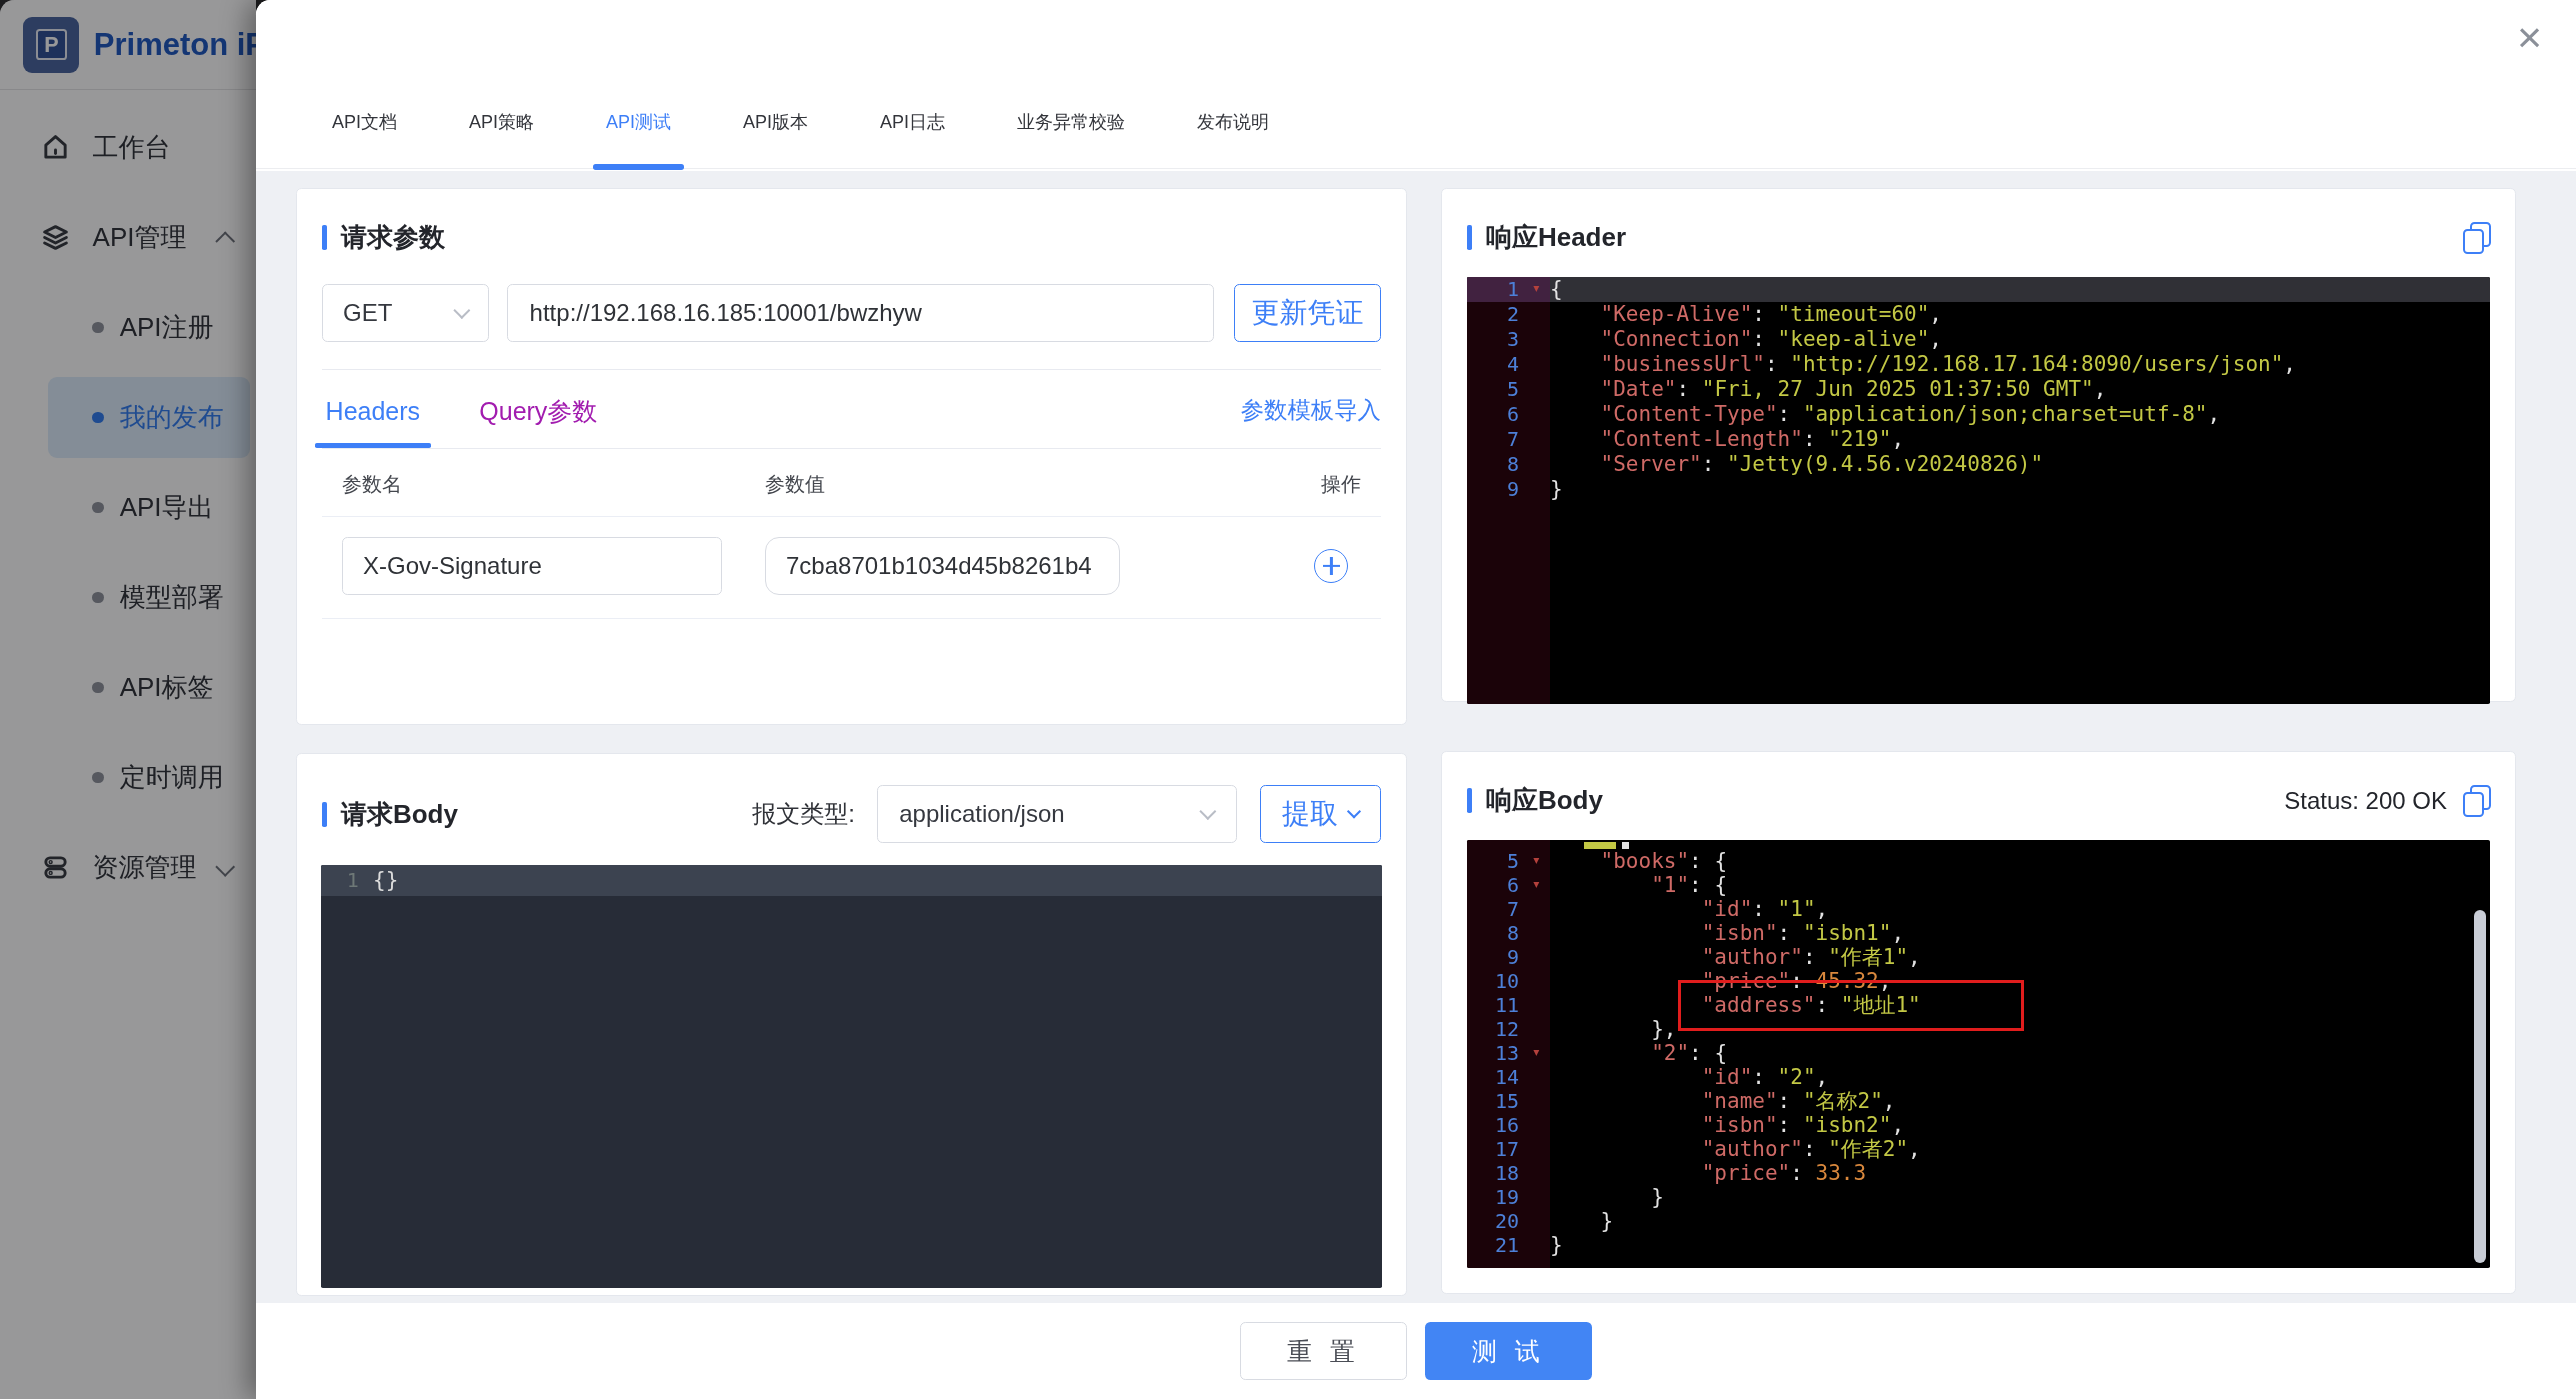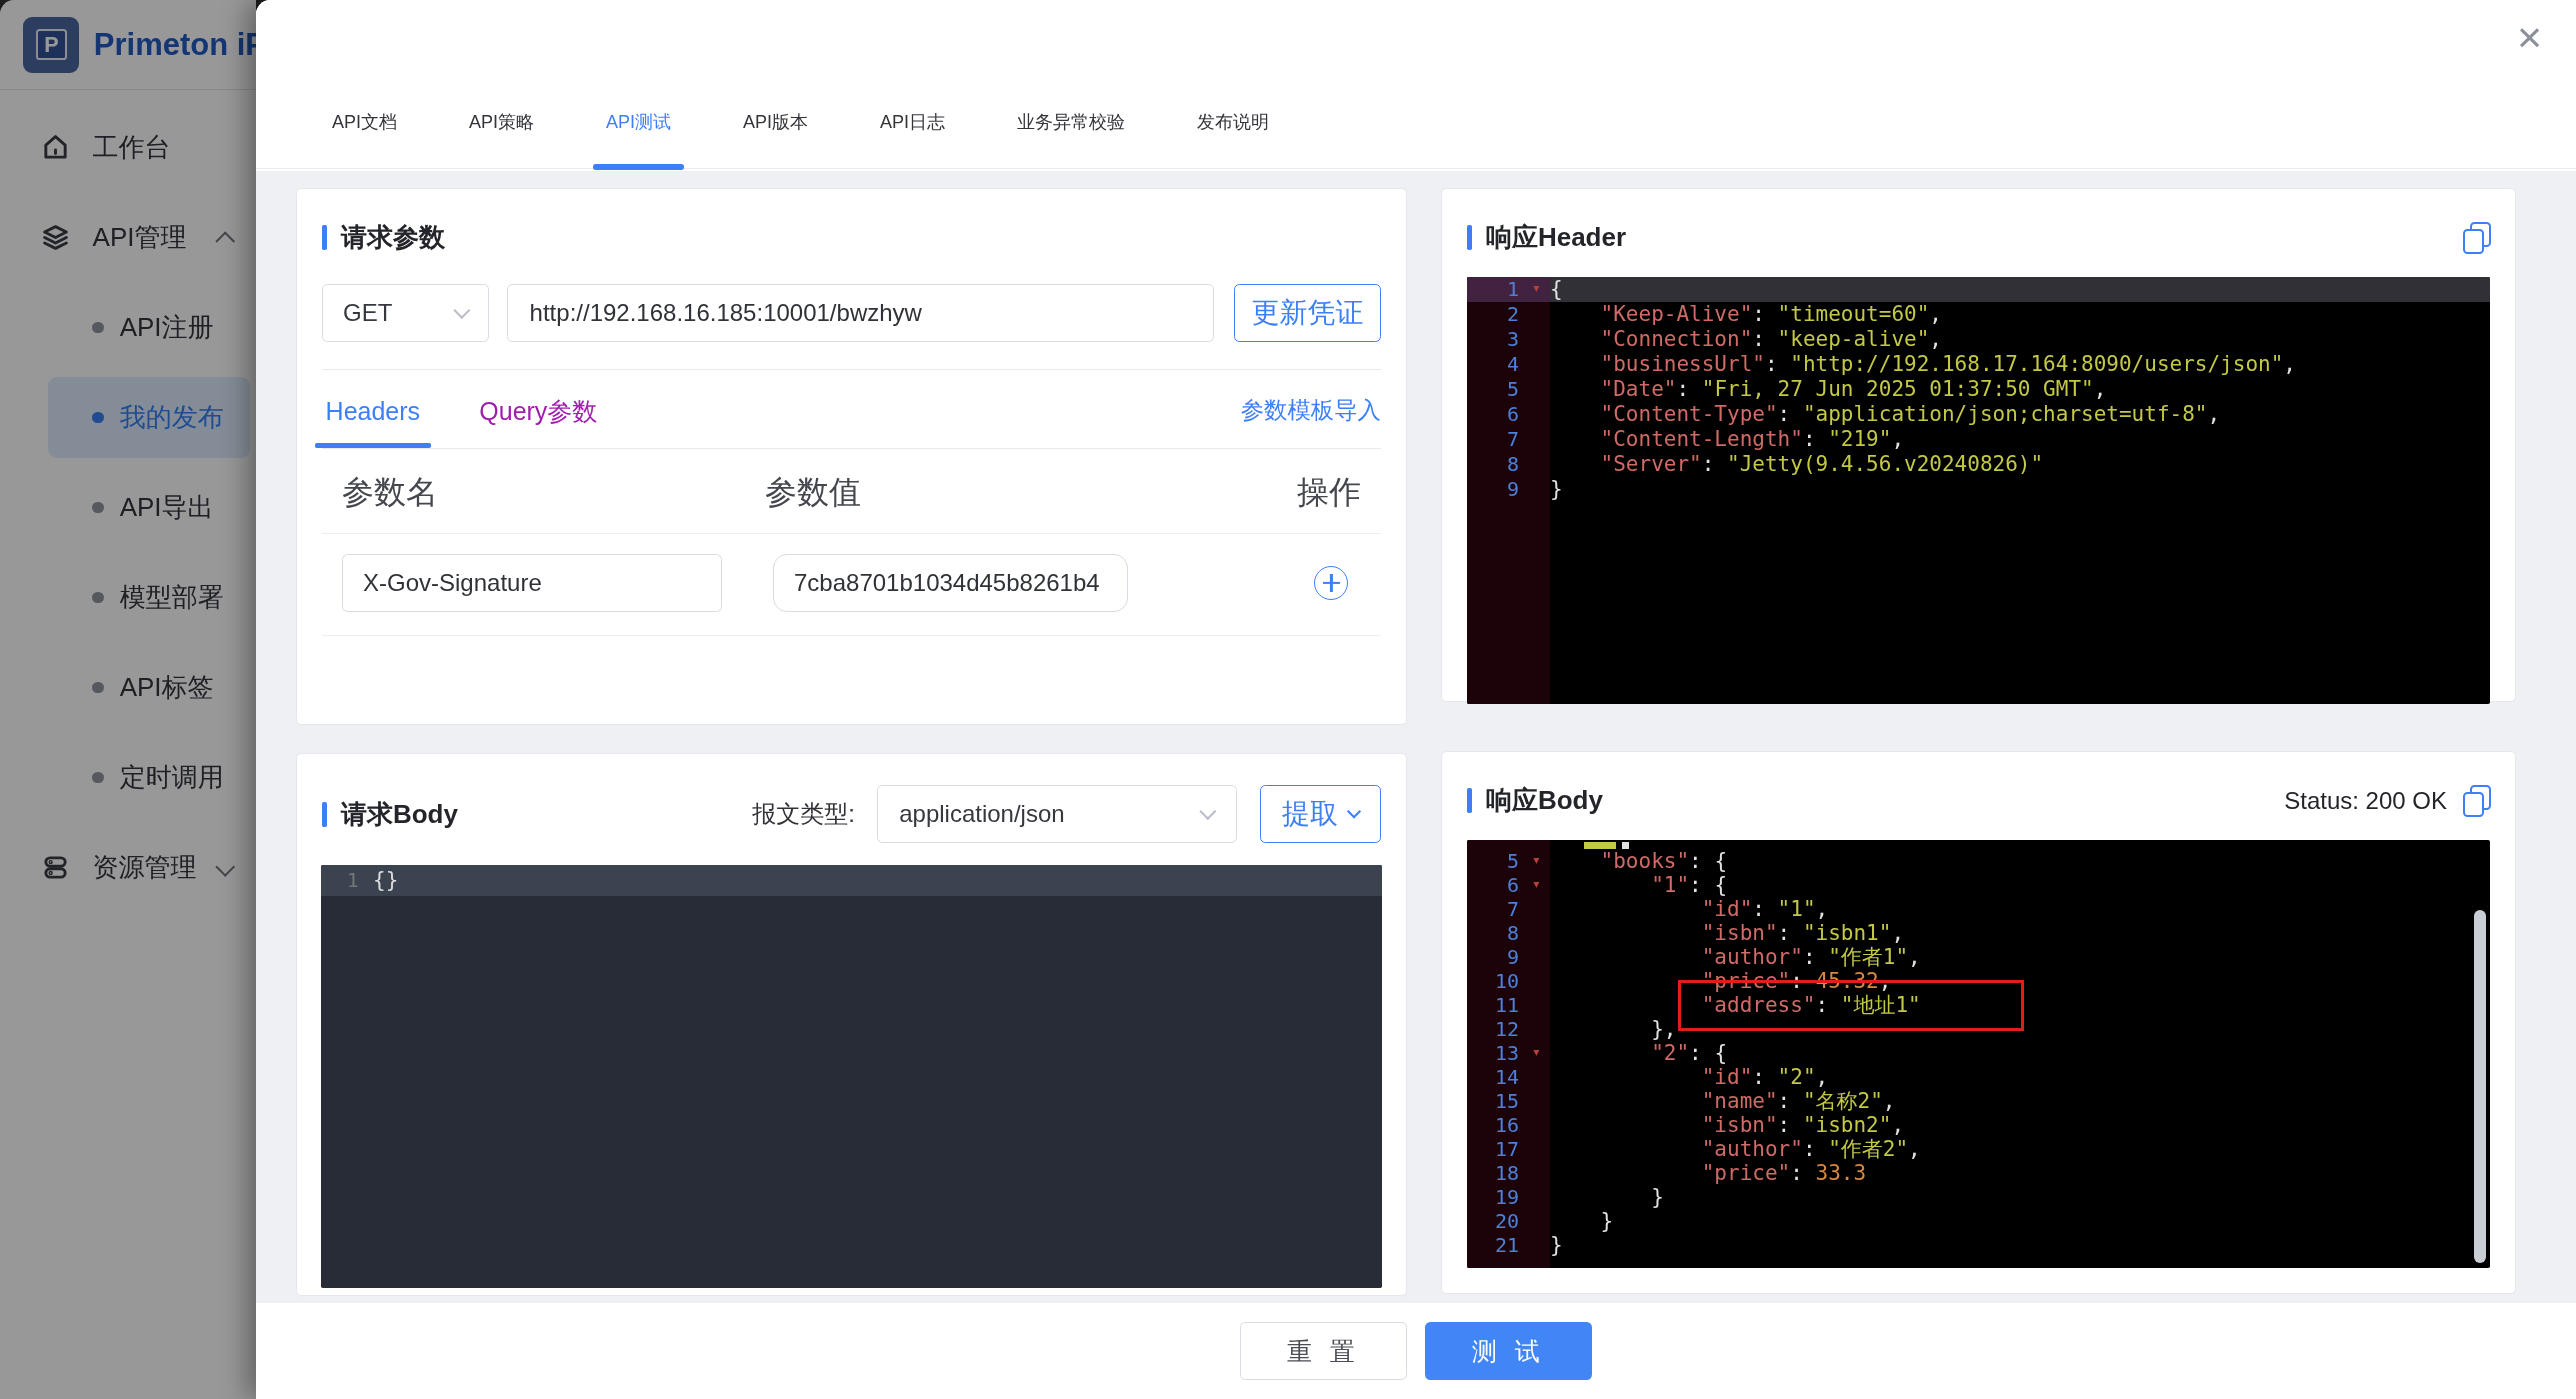--- a/index.html
+++ b/index.html
@@ -59,23 +59,23 @@
   .hr { border-bottom:0.9px solid #e8eaf0; margin-top:27px; }
 
   
   .subtabs { display:flex; align-items:center; border-bottom:1.8px solid #e8eaf0; margin-top:1.8px; }
   .subtab { margin-right:52px; padding:23.4px 3.6px 20px 3.6px; font-size:25px; color:#a21caf; position:relative; cursor:pointer; }
   .subtab.active { color:#3d7ff7; }
   .subtab.active::after { content:""; position:absolute; left:-7.2px; right:-7.2px; bottom:-1.8px; height:4.5px; background:#3d7ff7; border-radius:1.8px; }
   .tpl-link { margin-left:auto; font-size:23.4px; color:#3d7ff7; cursor:pointer; }
 
   
-  .ptable-head { display:grid; grid-template-columns:423px 1fr 99px; padding:21.6px 20px 18px 20px; font-size:32px; color:#44474e; border-bottom:0.9px solid #ebeef5; }
+  .ptable-head { display:grid; grid-template-columns:423px 1fr 99px; padding:21.6px 20px 18px 20px; font-size:20px; color:#44474e; border-bottom:0.9px solid #ebeef5; }
   .ptable-head .c3 { text-align:right; }
-  .ptable-row { display:grid; grid-template-columns:423px 1fr 99px; align-items:center; padding:20px 20px 23.4px 20px; border-bottom:0.9px solid #ebeef5;gap:8px; }
+  .ptable-row { display:grid; grid-template-columns:423px 1fr 99px; align-items:center; padding:20px 20px 23.4px 20px; border-bottom:0.9px solid #ebeef5; }
   .cell-input { width:380px; height:58px; border:0.9px solid #d8dbe2; border-radius:5.4px; padding:0 20px; font-size:24px; color:#2f3237; font-family:"Liberation Sans",sans-serif; outline:none; }
   .cell-input.val { width:355px;border-radius:14px; }
   .plus-wrap { display:flex; justify-content:flex-end; padding-right:12.6px; }
   .plus-icon { width:34px; height:34px; border:1.8px solid #3d7ff7; border-radius:50%; position:relative; cursor:pointer; }
   .plus-icon::before, .plus-icon::after { content:""; position:absolute; background:#3d7ff7; }
   .plus-icon::before { left:50%; top:7.2px; bottom:7.2px; width:2.2px; transform:translateX(-50%); }
   .plus-icon::after { top:50%; left:7.2px; right:7.2px; height:2.2px; transform:translateY(-50%); }
 
   
   .rb-head { display:flex; align-items:center; }

